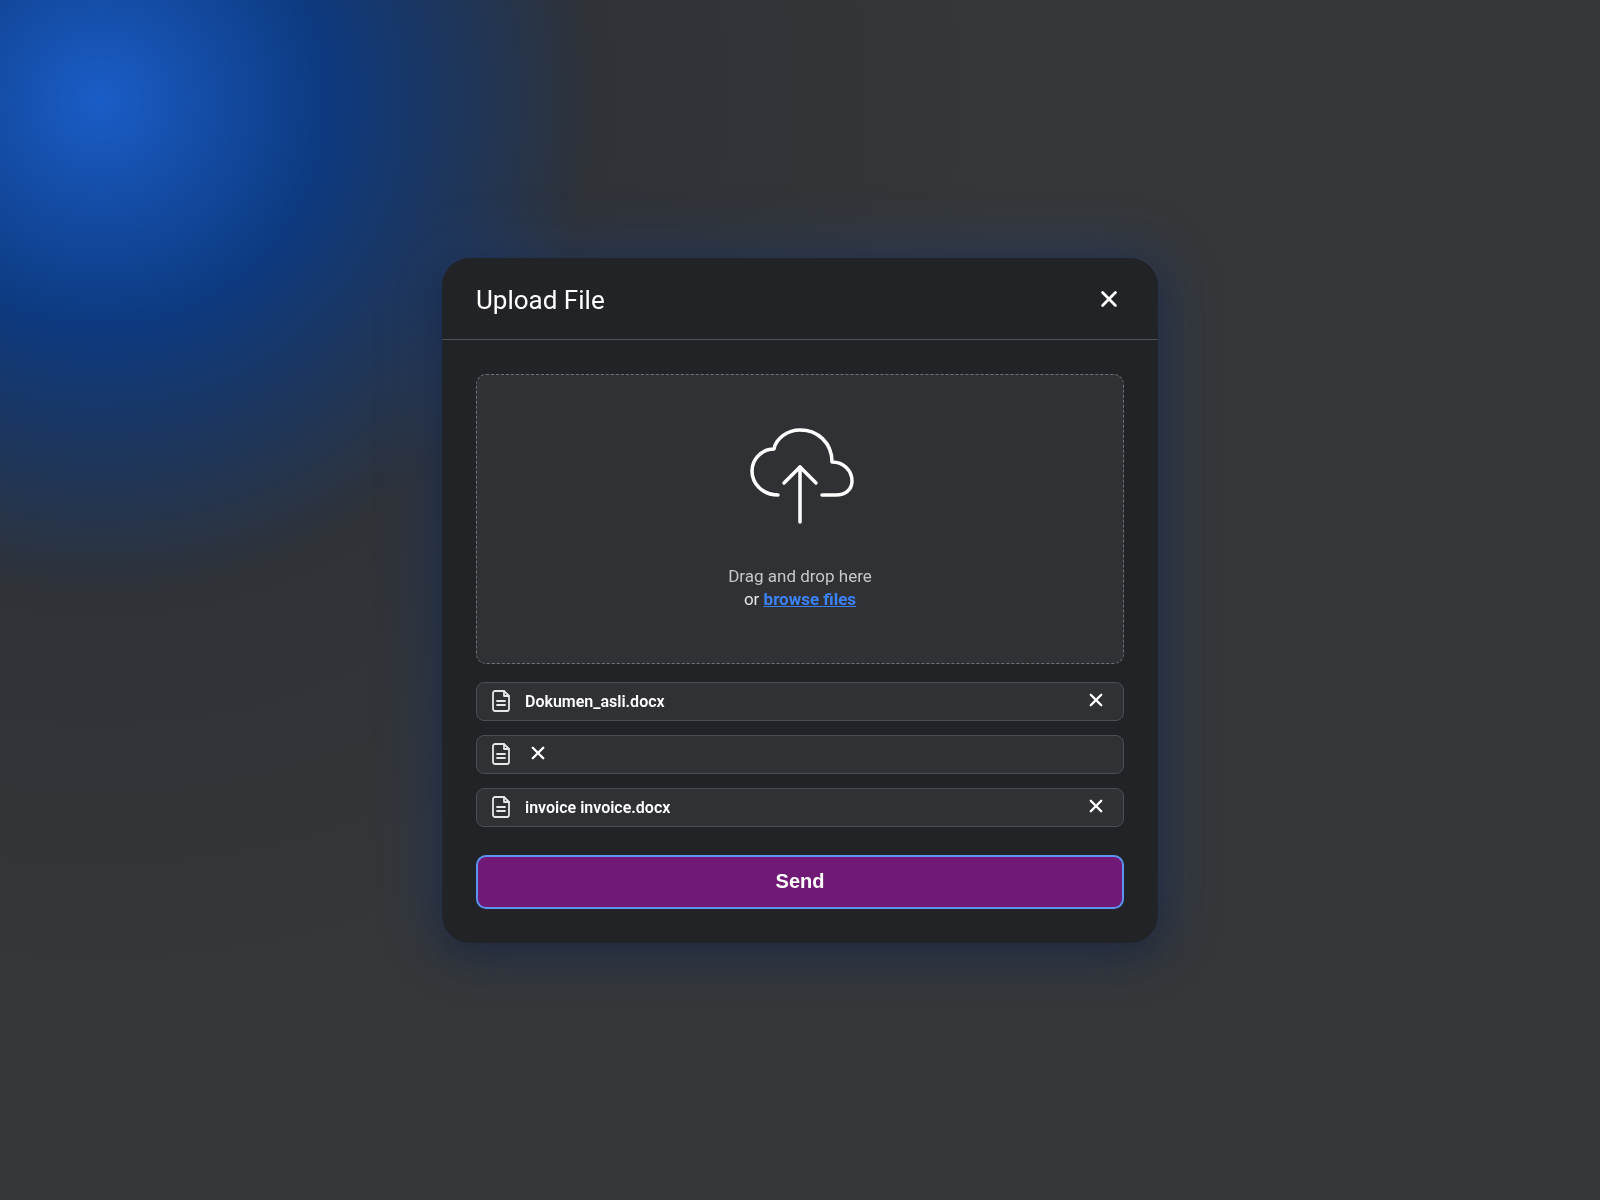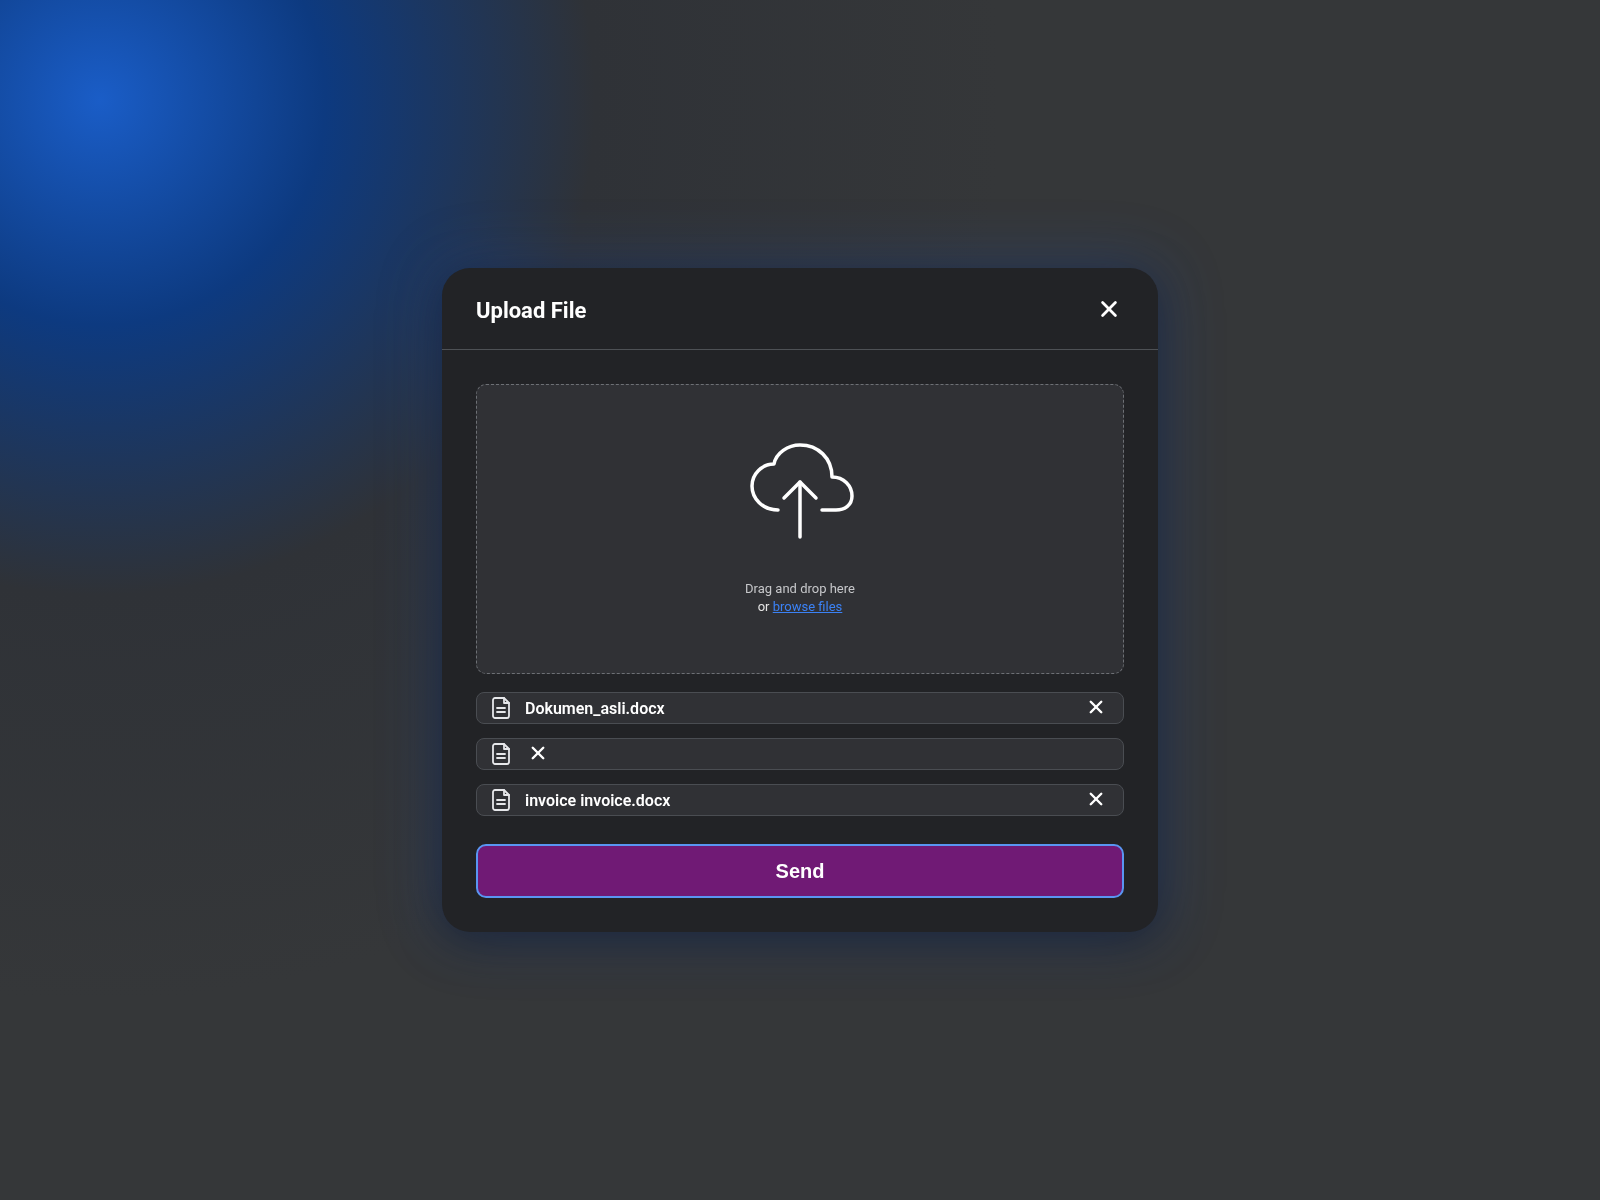--- a/index.html
+++ b/index.html
@@ -26,22 +26,22 @@
   }
   .modal-header {
     display: flex;
     align-items: center;
     justify-content: space-between;
     padding: 26px 34px 22px 34px;
     border-bottom: 1px solid #4e5155;
   }
   .modal-title {
     color: #ffffff;
-    font-size: 22px;
-    font-weight: 700;
+    font-size: 26px;
+    font-weight: 400;
   }
   .close-btn {
     background: none;
     border: none;
     cursor: pointer;
     padding: 4px;
     display: flex;
     align-items: center;
     justify-content: center;
   }
@@ -61,44 +61,44 @@
     flex-direction: column;
     align-items: center;
     justify-content: center;
     cursor: pointer;
   }
   .cloud-icon {
     margin-bottom: 24px;
   }
   .drop-text {
     color: #c6c7ca;
-    font-size: 13px;
+    font-size: 17px;
     text-align: center;
     line-height: 1.35;
   }
   .drop-or {
     color: #e5e5e5;
   }
   .browse-link {
     color: #3b82f6;
-    font-weight: 400;
+    font-weight: 700;
     text-decoration: underline;
     cursor: pointer;
   }
   .file-list {
     margin-top: 18px;
     display: flex;
     flex-direction: column;
     gap: 14px;
   }
   .file-row {
     background: #303135;
     border: 1px solid #4a4d52;
     border-radius: 8px;
-    height: 32px;
+    height: 39px;
     display: flex;
     align-items: center;
     padding: 0 14px;
   }
   .file-icon {
     flex: 0 0 auto;
     display: flex;
     align-items: center;
     margin-right: 14px;
   }

